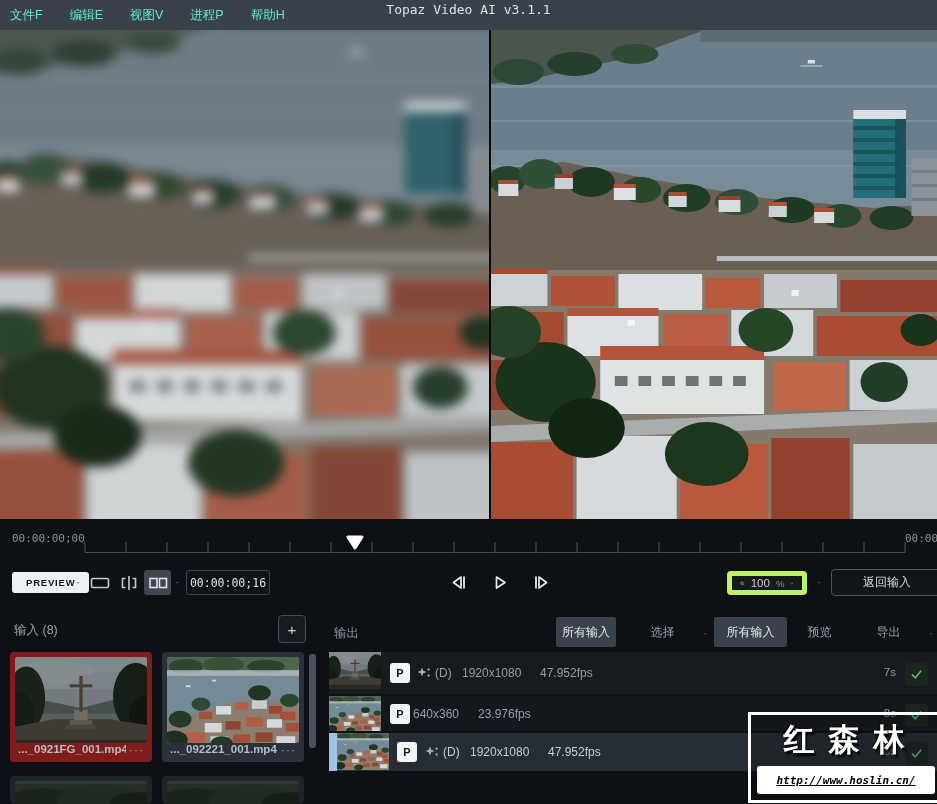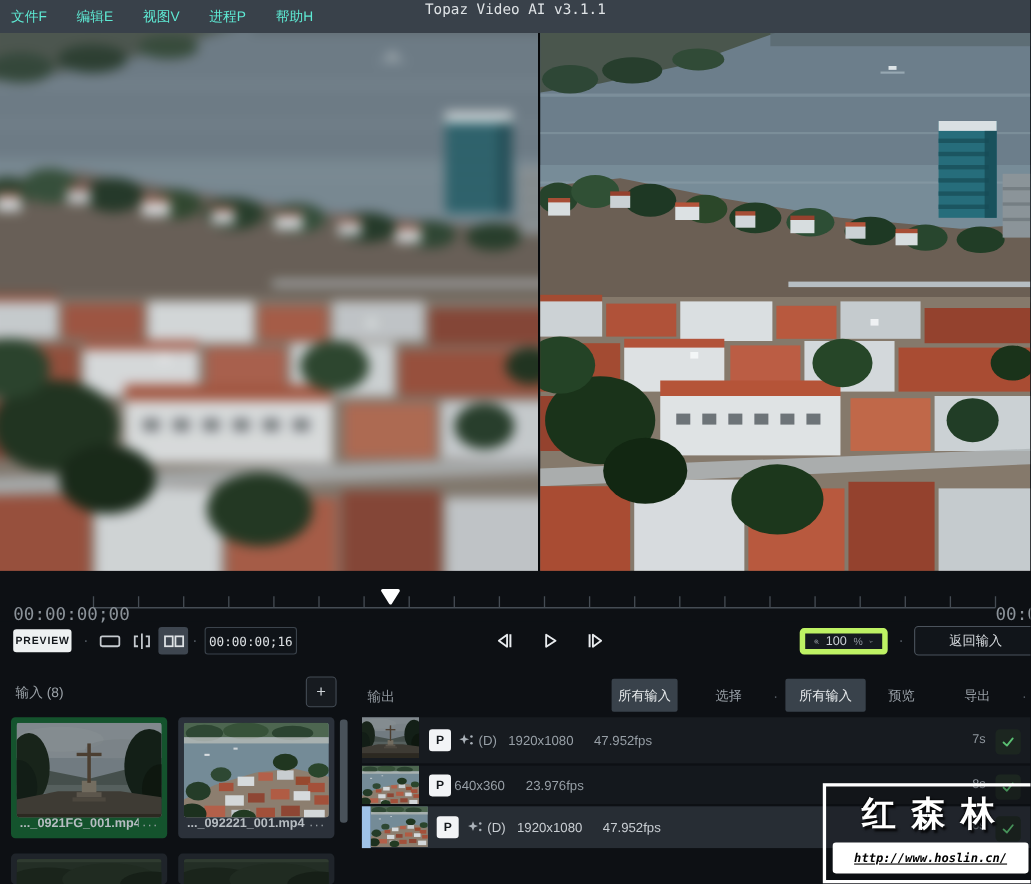--- a/index.html
+++ b/index.html
@@ -15,28 +15,28 @@
   .preview{position:absolute;top:30px;left:0;width:937px;height:489px;background:#07090b;}
   .pane{position:absolute;top:0;height:489px;overflow:hidden;background:#1a222a;}
   .pane-left{left:0;width:489px;}
   .pane-right{left:491px;width:446px;}
   .scene{position:absolute;inset:0;}
   .scene svg{width:100%;height:100%;display:block;}
   .pane-left .scene svg{filter:blur(5px) saturate(.88) brightness(.98);transform:scale(1.05);}
   .pane-right .scene svg{filter:saturate(1.08) contrast(1.05);}
   
   .timeline{position:absolute;top:519px;left:0;width:937px;height:46px;background:#0d1014;}
-  .tl-label{position:absolute;top:30px;color:#8b9299;font-family:"DejaVu Sans Mono",monospace;font-size:16px;white-space:nowrap;}
+  .tl-label{position:absolute;top:13px;color:#8b9299;font-family:"DejaVu Sans Mono",monospace;font-size:11px;white-space:nowrap;}
   .tl-start{left:12px;}
   .tl-end{left:905px;width:32px;overflow:hidden;}
   .ruler{position:absolute;left:0;top:0;}
   .playhead{position:absolute;left:346px;top:16px;width:18px;height:15px;}
   
   .controls{position:absolute;top:565px;left:0;width:937px;height:40px;}
-  .btn-preview{position:absolute;left:12px;top:7px;height:21px;padding:0 2px;background:#eef1f2;color:#14181c;
+  .btn-preview{position:absolute;left:12px;top:7px;height:21px;padding:0 14px;background:#eef1f2;color:#14181c;
                border:none;border-radius:3px;font-family:"Liberation Sans",sans-serif;font-size:9.5px;font-weight:bold;letter-spacing:.8px;}
   .sep{position:absolute;top:9px;color:#596069;font-size:13px;}
   .view-group{position:absolute;left:86px;top:5px;display:flex;gap:2px;}
   .view-btn{width:27px;height:25px;border:none;background:transparent;border-radius:3px;display:flex;align-items:center;justify-content:center;padding:0;}
   .view-btn.sel{background:#3e4650;}
   .timecode{position:absolute;left:186px;top:5px;width:82px;height:23px;background:#0f1318;border:1px solid #3b434c;border-radius:3px;
             color:#dce0e3;font-family:"DejaVu Sans Mono",monospace;font-size:11.5px;display:flex;align-items:center;justify-content:center;}
   .play-group{position:absolute;left:448px;top:6px;width:104px;display:flex;justify-content:space-between;}
   .pbtn{width:22px;height:22px;background:transparent;border:none;padding:0;display:flex;align-items:center;justify-content:center;}
   .zoom-box{position:absolute;left:727px;top:6px;width:80px;height:24px;background:#151a1f;border:5px solid #bef264;border-radius:4px;
@@ -46,21 +46,21 @@
   .btn-return{position:absolute;left:831px;top:4px;width:112px;height:27px;background:#11151a;border:1px solid #4b535c;border-radius:4px;
               color:#d7dbdf;font-size:12px;font-family:"Liberation Sans",sans-serif;}
   
   .input-title{position:absolute;left:14px;top:622px;color:#9aa1a7;font-size:12.5px;}
   .btn-add{position:absolute;left:278px;top:615px;width:28px;height:28px;background:#171b20;border:1px solid #444c55;border-radius:4px;
            color:#cfd4d8;font-size:15px;line-height:1;}
   .card{position:absolute;width:142px;border-radius:4px;}
   .card .thumb{position:absolute;left:5px;top:5px;width:132px;height:86px;border-radius:3px;overflow:hidden;}
   .card .fname{position:absolute;left:8px;bottom:7px;right:26px;color:#b7bdc2;font-size:11.5px;font-weight:bold;white-space:nowrap;overflow:hidden;}
   .card .dots{position:absolute;right:8px;bottom:5px;color:#9aa1a7;font-size:12px;letter-spacing:1px;}
-  .card1{left:10px;top:652px;height:110px;background:#14532d;}
+  .card1{left:10px;top:652px;height:110px;background:#7f1d1d;}
   .card2{left:162px;top:652px;height:110px;background:#2b313a;}
   .card-partial{top:776px;height:28px;background:#1f242a;overflow:hidden;}
   .card-partial .thumb{height:40px;}
   .scrollbar{position:absolute;left:309px;top:654px;width:7px;height:94px;background:#49525a;border-radius:3px;}
   
   .output-title{position:absolute;left:334px;top:625px;color:#8f969d;font-size:12.5px;}
   .tab{position:absolute;top:617px;height:30px;display:flex;align-items:center;justify-content:center;
        background:transparent;border:none;color:#99a0a7;font-size:12px;font-family:"Liberation Sans",sans-serif;border-radius:2px;}
   .tab.sel{background:#39424b;color:#e7eaec;}
   .orow{position:absolute;left:329px;width:608px;}

